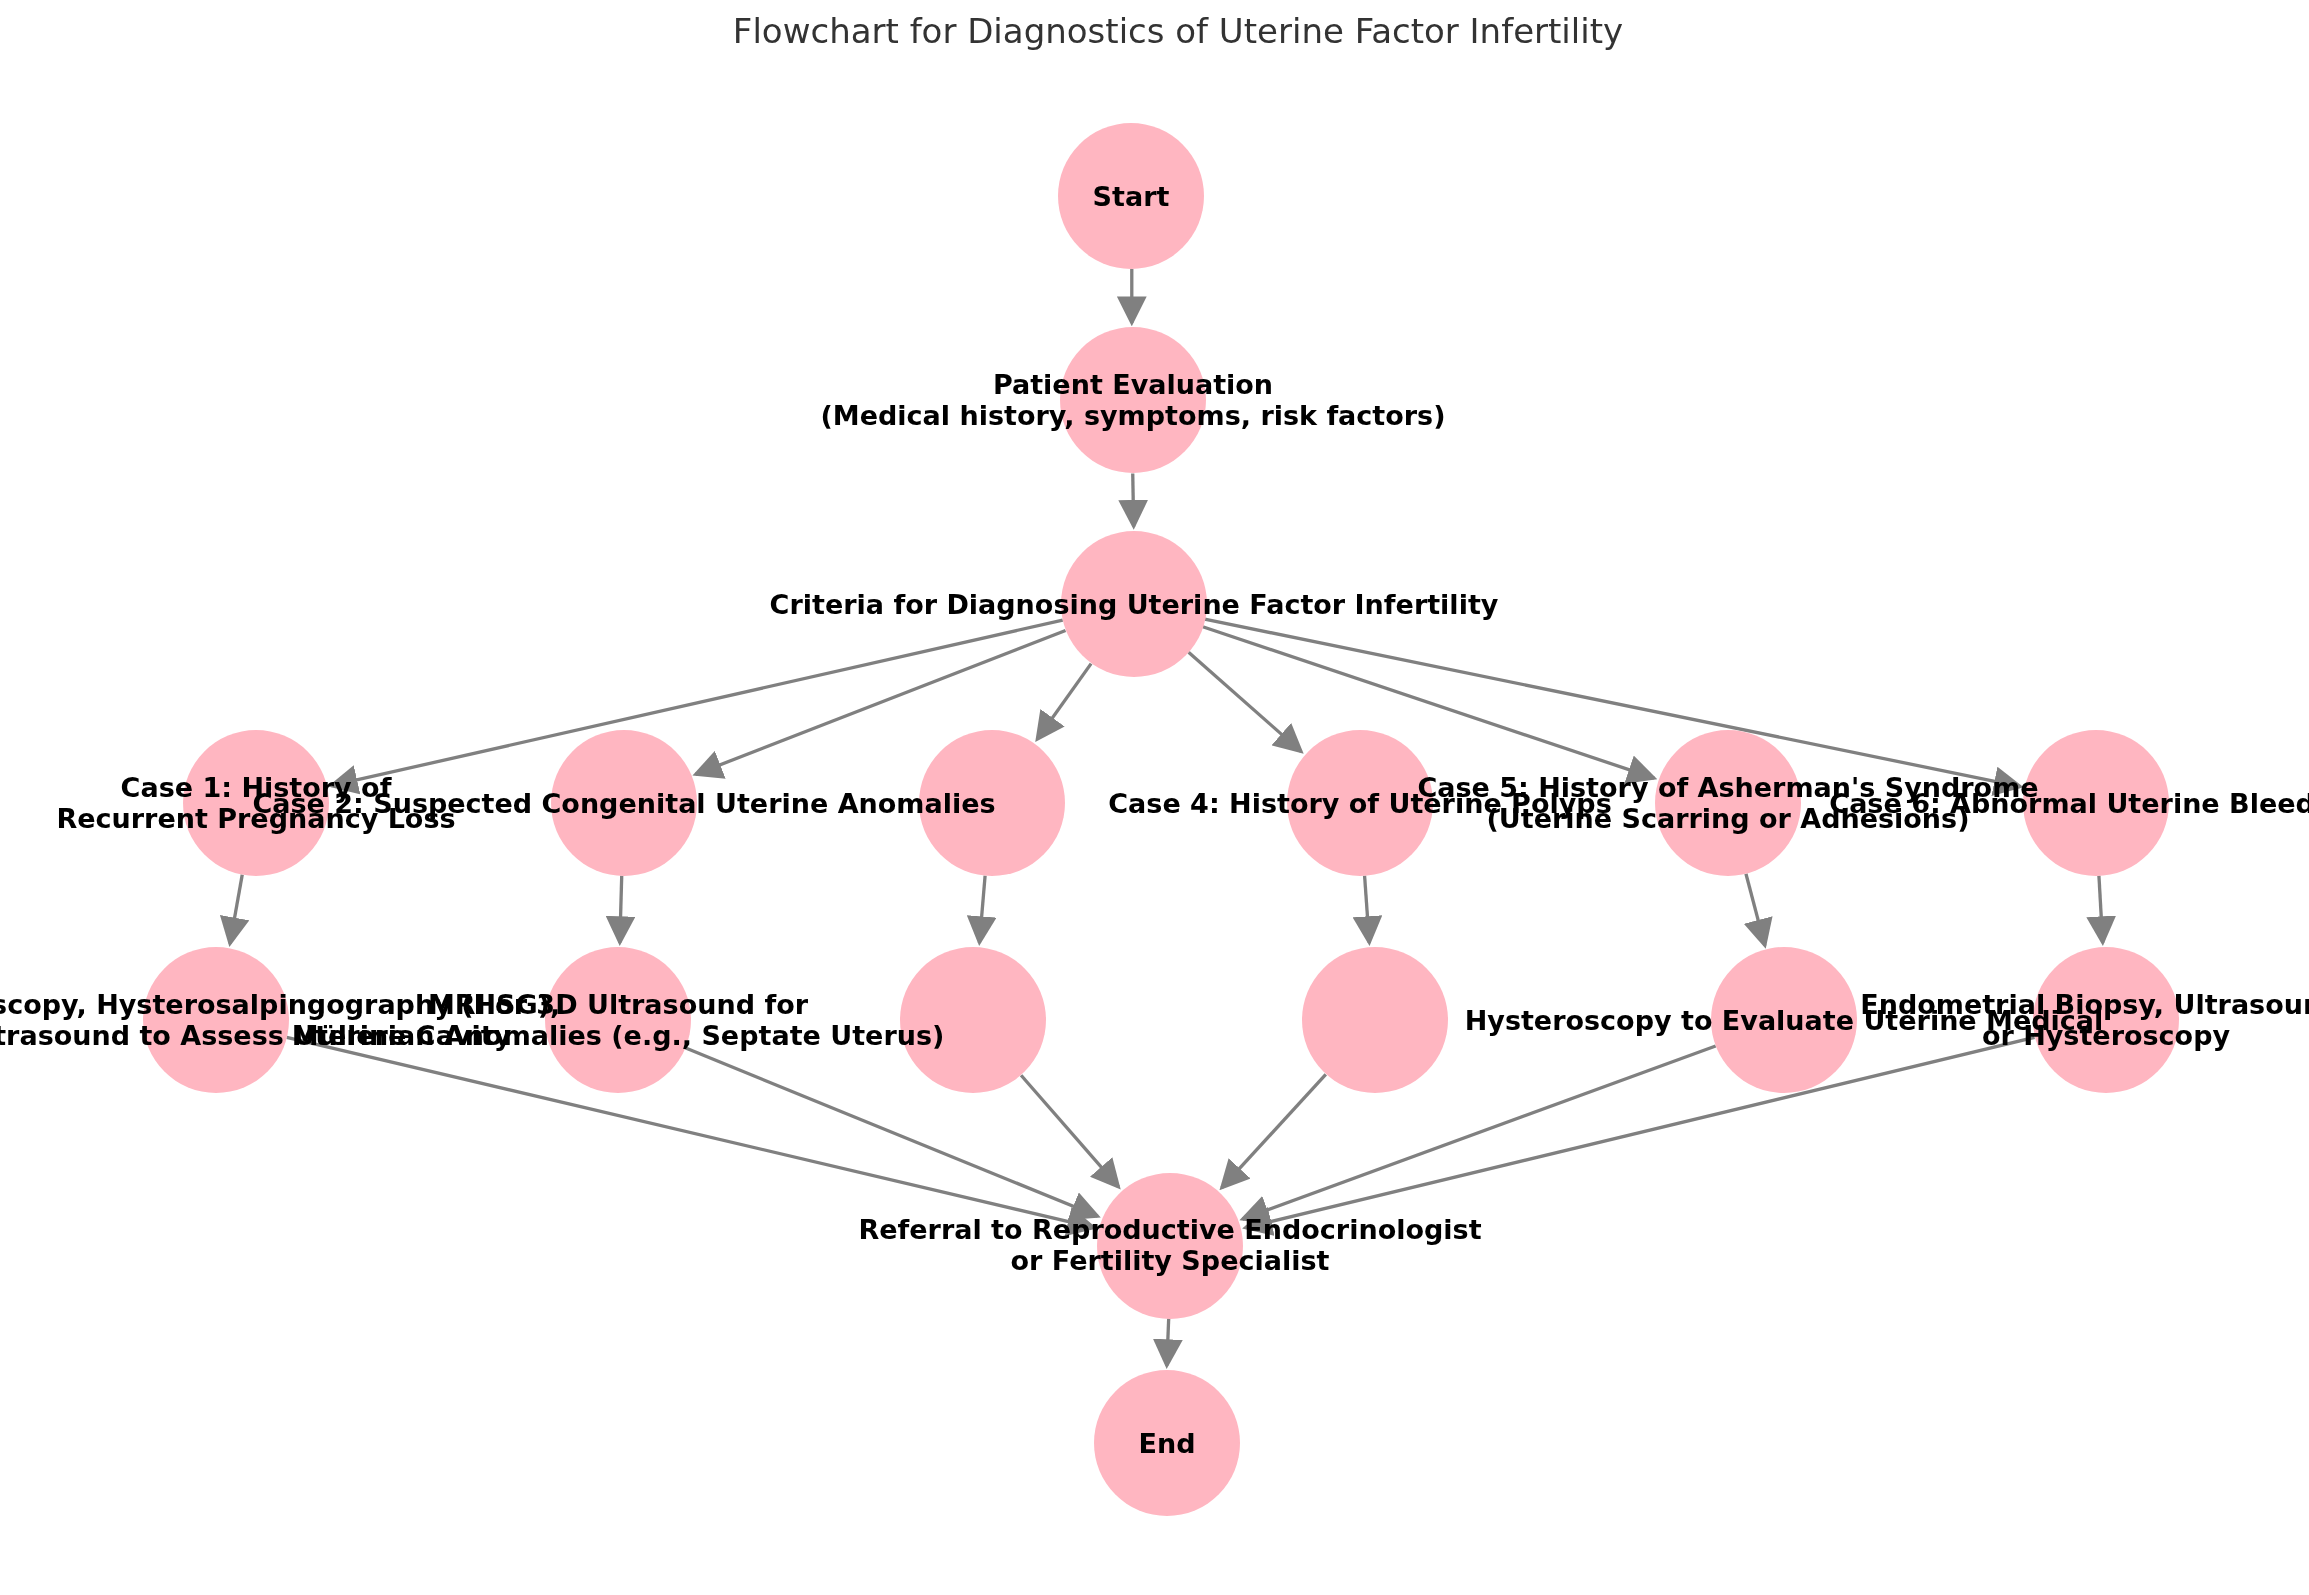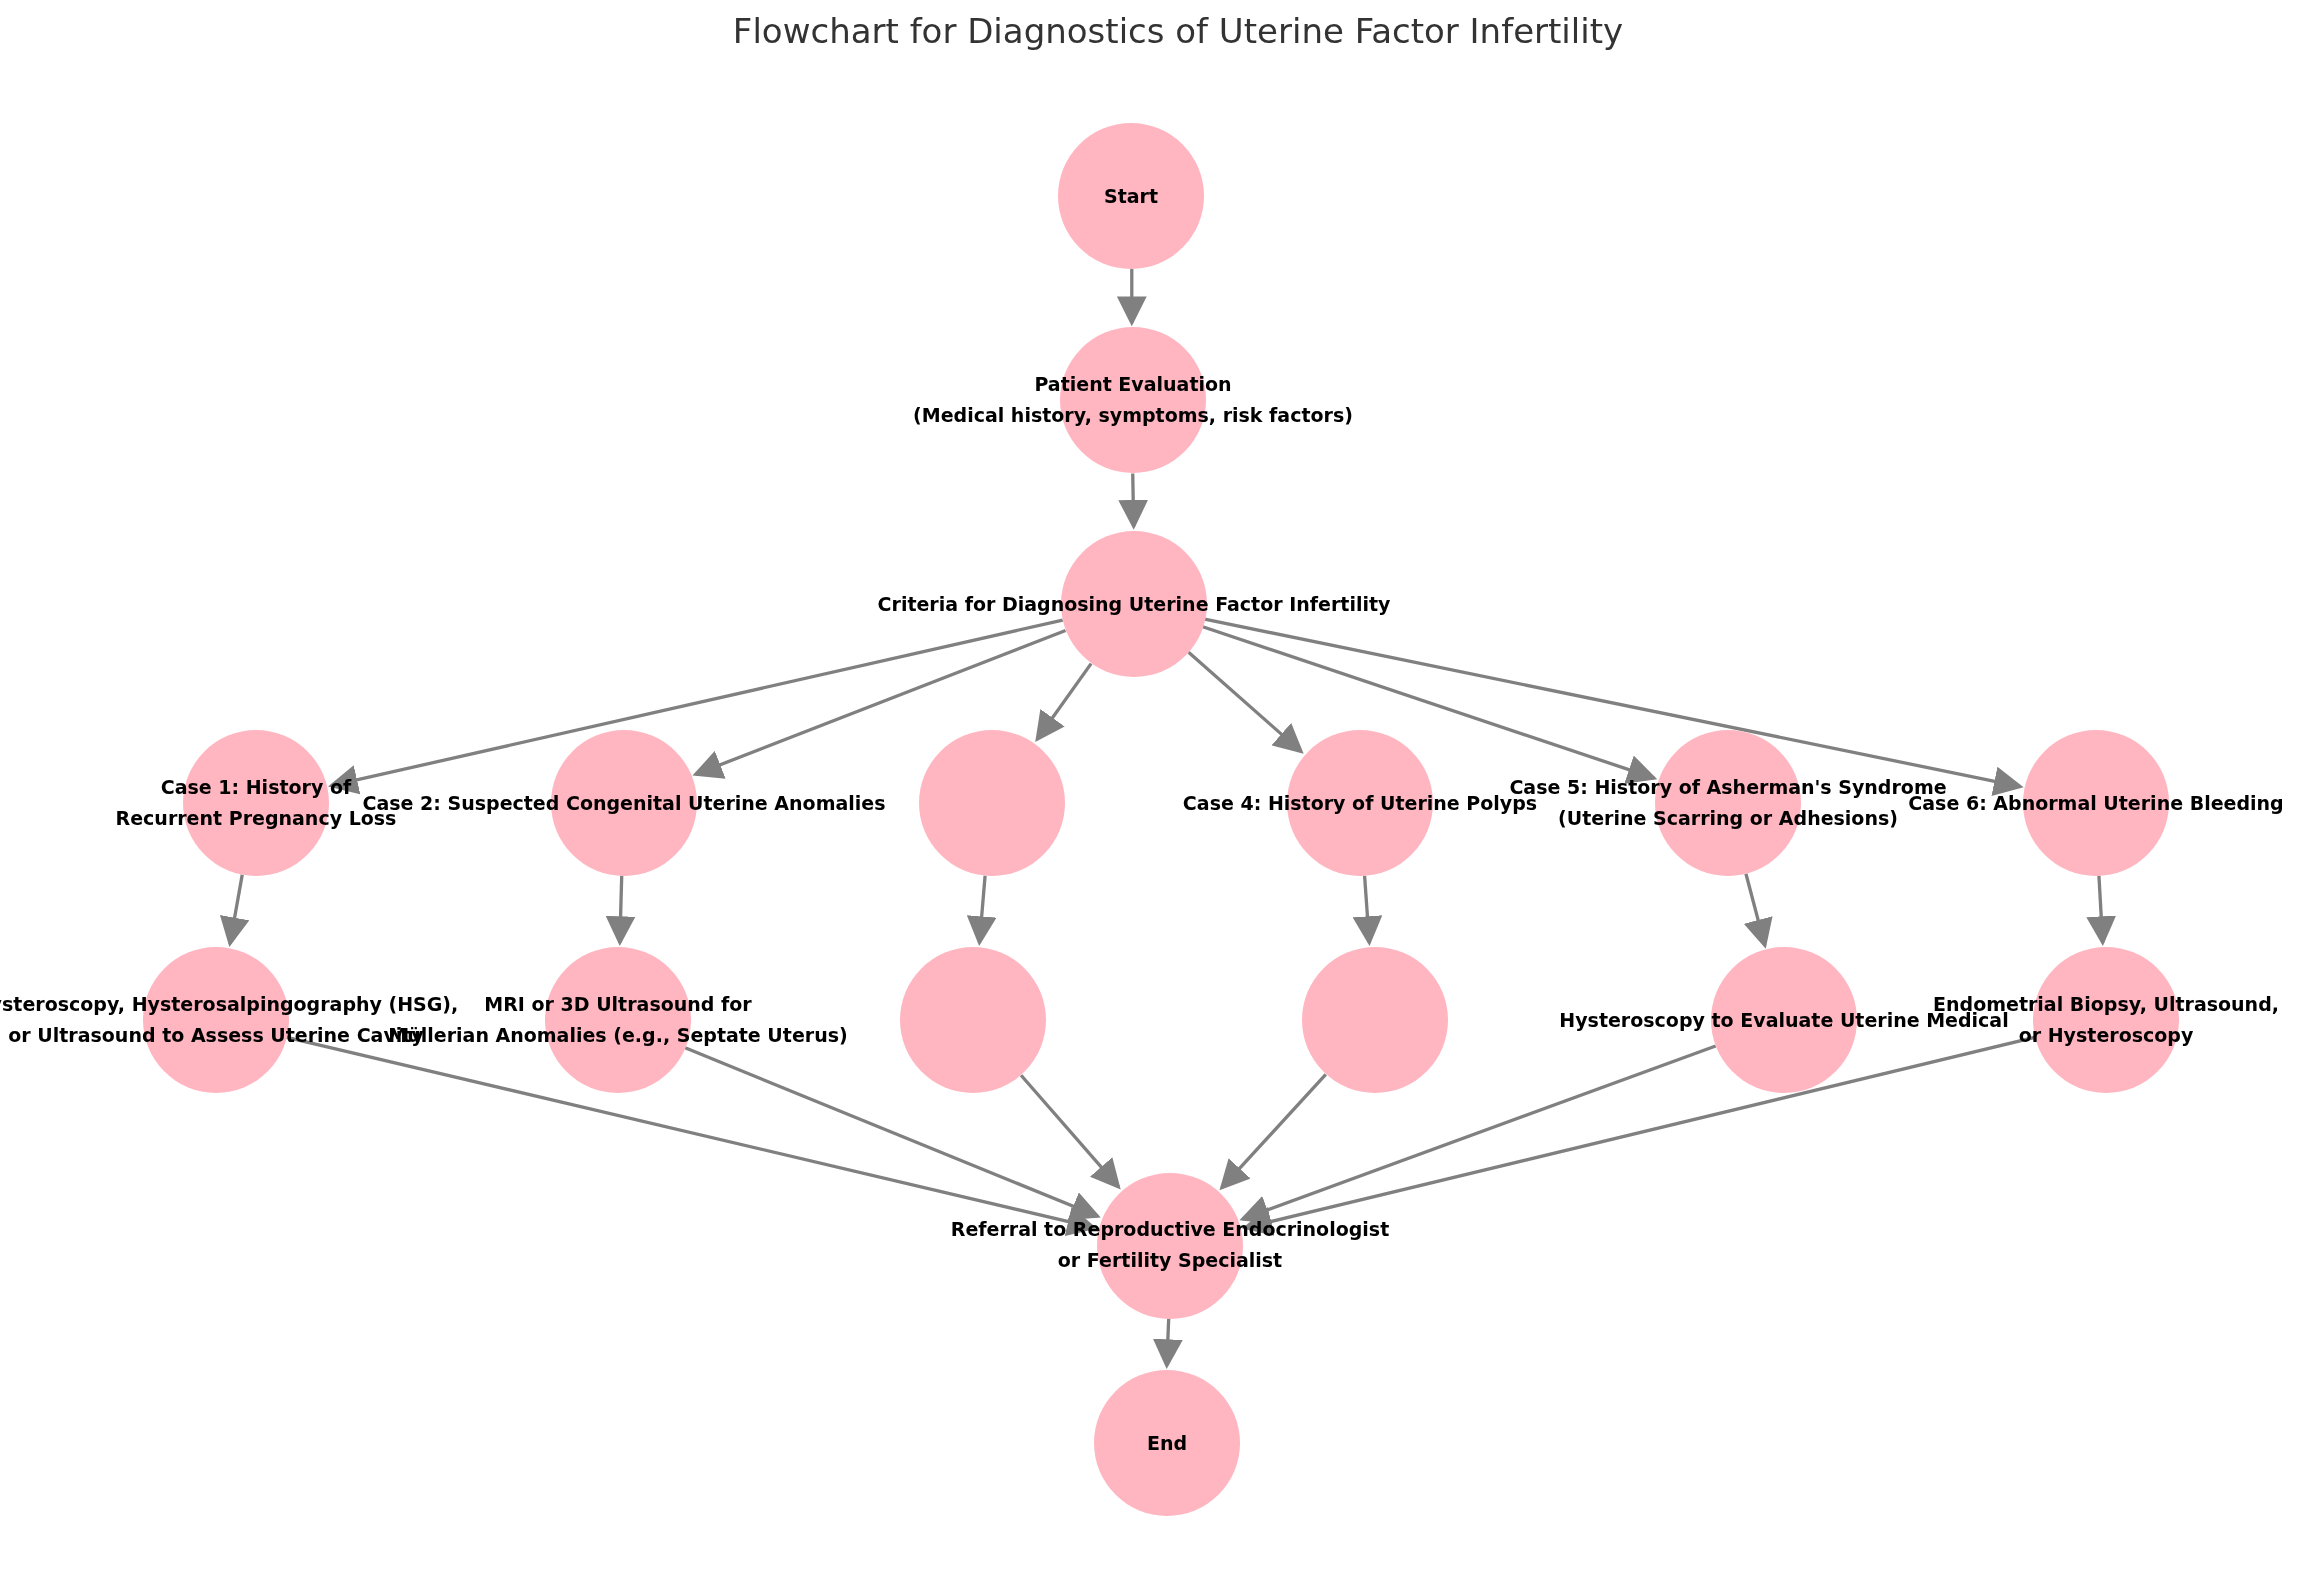--- a/index.html
+++ b/index.html
@@ -23,21 +23,21 @@
     position:absolute;
     width:146px;height:146px;
     border-radius:50%;
     background:#FFB6C1;
   }
   .nlabel{
     position:absolute;
     transform:translate(-50%,-50%);
     text-align:center;
     white-space:pre;
-    font-size:19px;
+    font-size:27px;
     font-weight:bold;
     color:#000000;
     line-height:31px;
   }
 </style>
 </head>
 <body>
 
 <div class="canvas">
 

